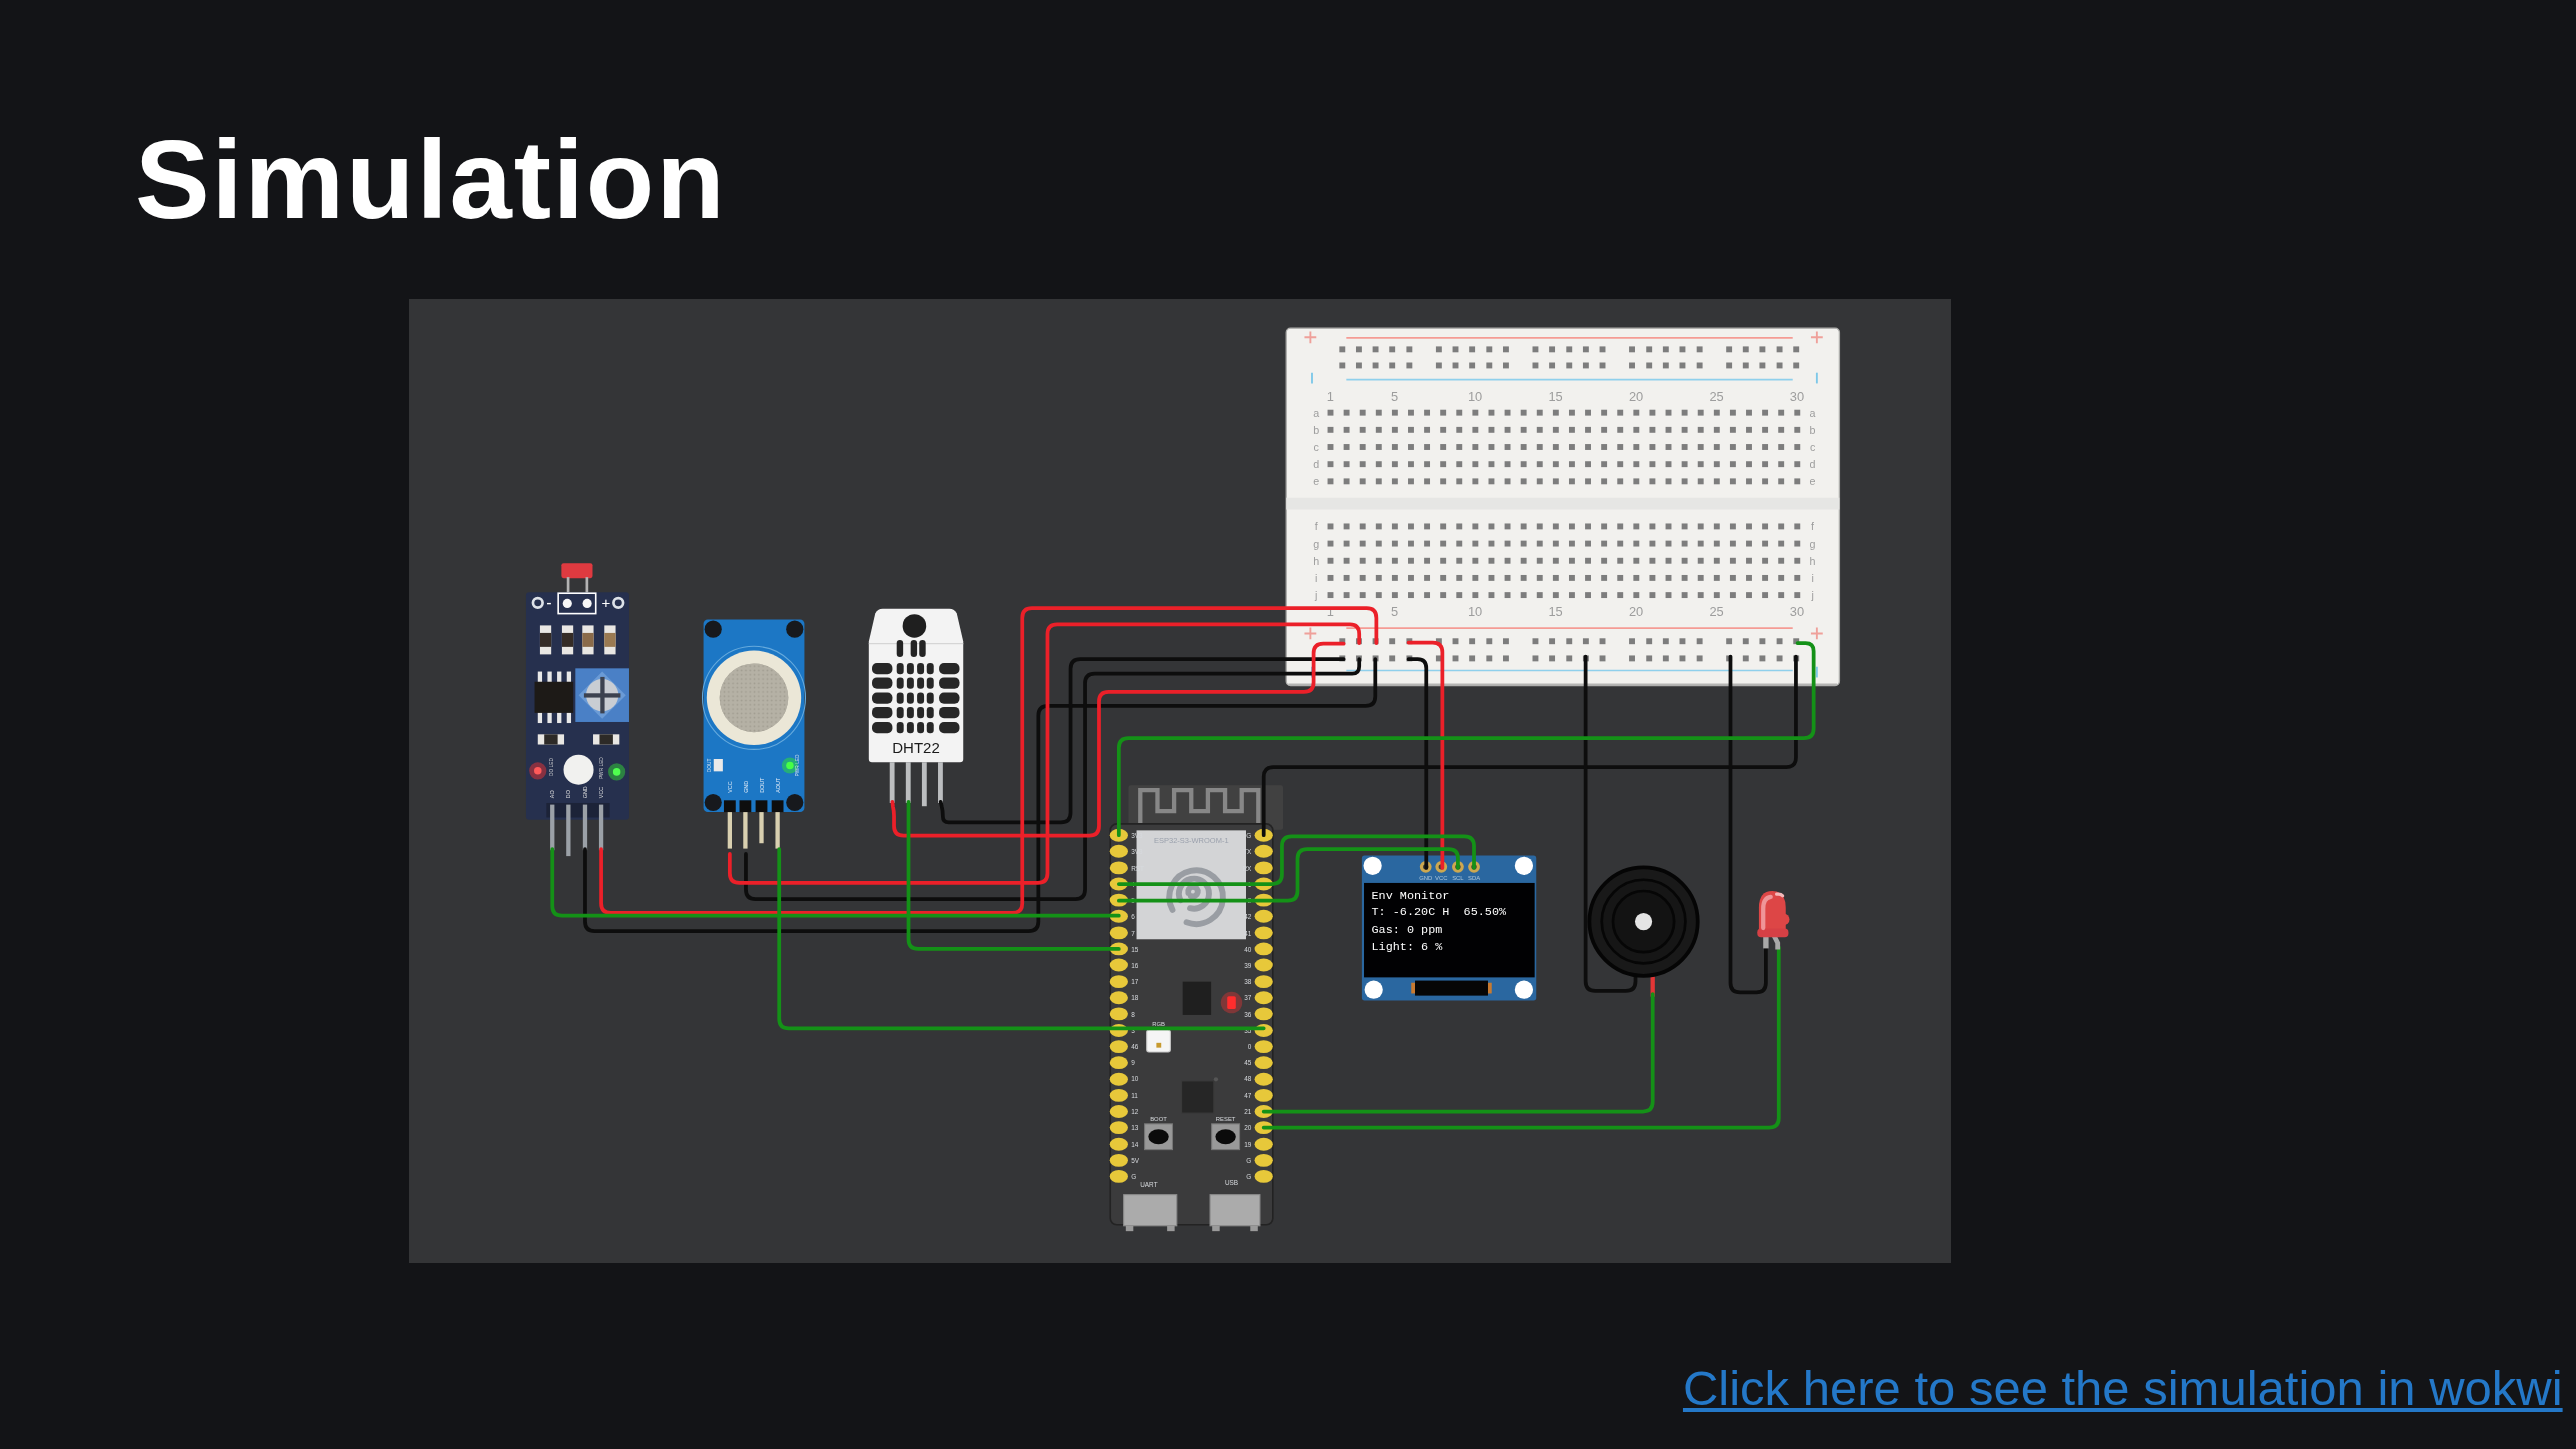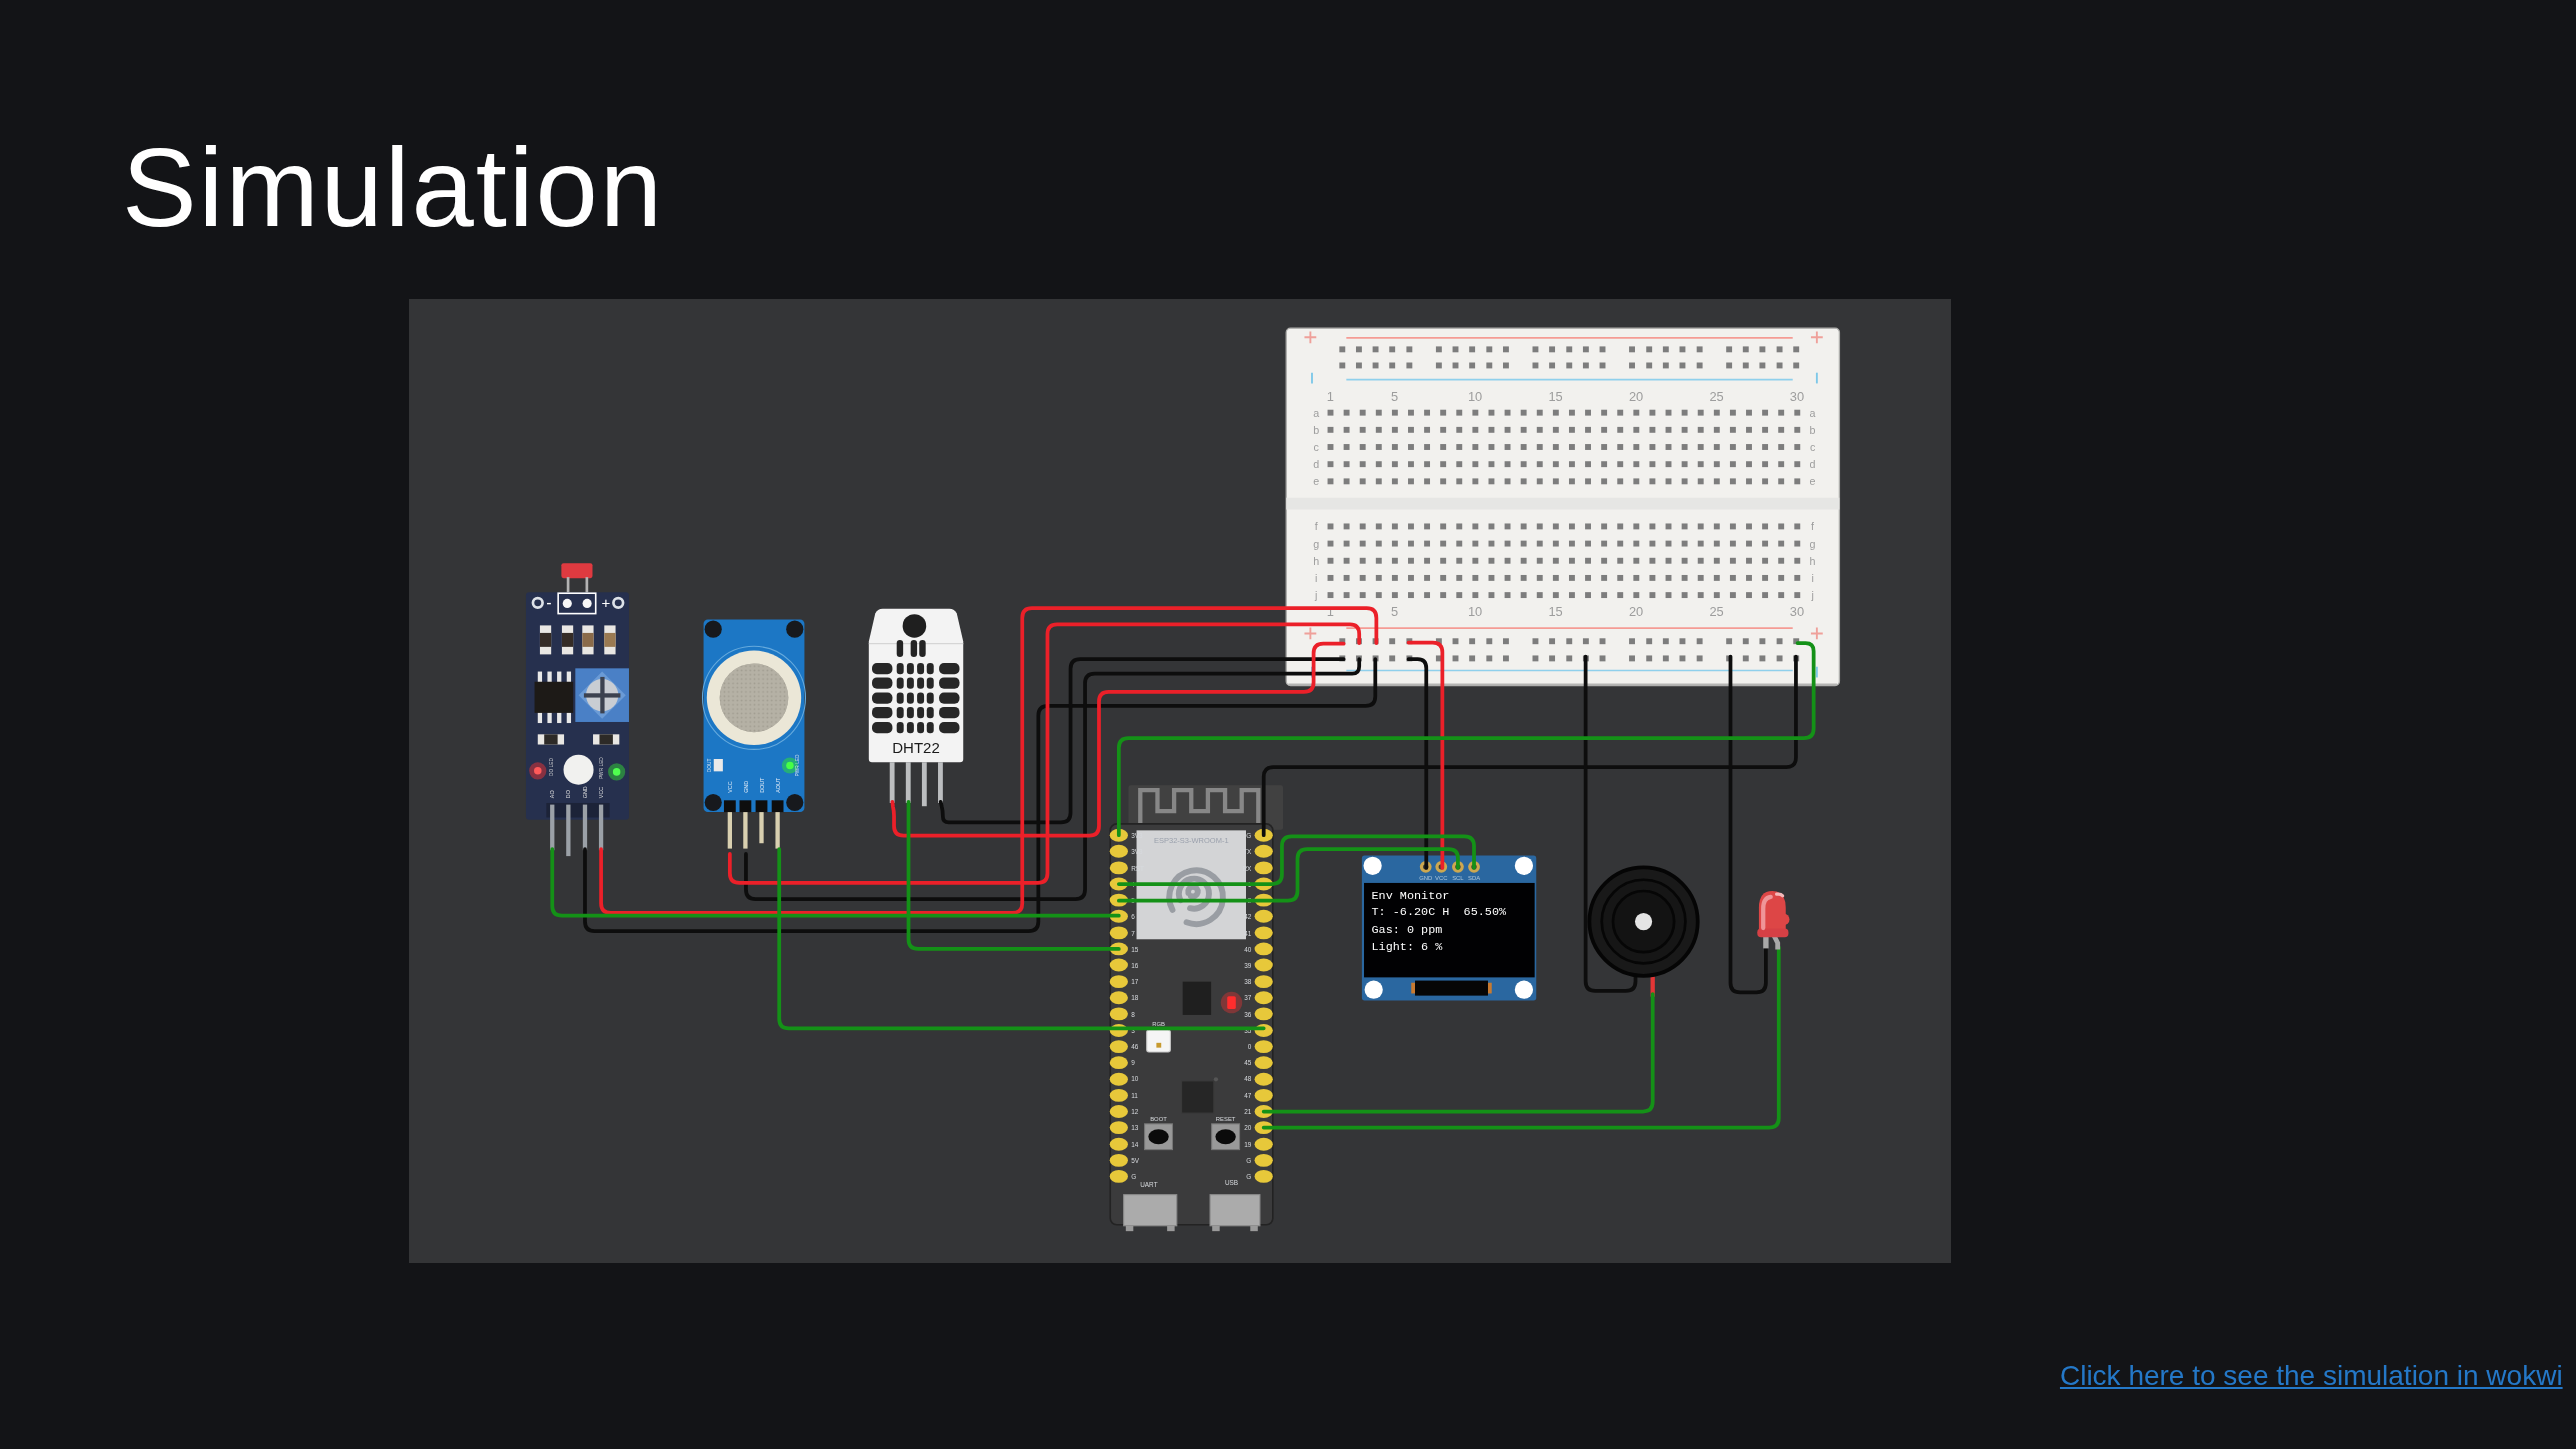--- a/index.html
+++ b/index.html
@@ -1,21 +1,21 @@
 <!DOCTYPE html>
 <html style="font-size:8.6px"><head>
 <meta charset="utf-8">
 <style>
   html,body { margin:0; padding:0; }
   body { width:2576px; height:1449px; background:#131417; position:relative; overflow:hidden;
          font-family:"Liberation Sans", sans-serif; }
-  #title { position:absolute; left:122px; top:115px; color:#ffffff; font-size:112px;
-            font-weight:normal; letter-spacing:1.9px;margin-top:8px; }
+  #title { position:absolute; left:135px; top:115px; color:#ffffff; font-size:112px;
+            font-weight:bold; letter-spacing:1.9px; }
   #canvas { position:absolute; left:409px; top:299px; width:1542px; height:964px; background:#343537; }
-  #link { position:absolute; right:13.4px; top:1360px; color:#2478c8; font-size:28px;
+  #link { position:absolute; right:13.4px; top:1360px; color:#2478c8; font-size:49px;
            text-decoration:underline; }
 </style>
 </head>
 <body>
   <div id="title">Simulation</div>
   <div id="canvas">
     <svg width="1542" height="964" viewBox="0 0 2874 1796">
       <defs>
         <pattern id="mesh" width="8" height="8" patternUnits="userSpaceOnUse">
           <rect width="8" height="8" fill="#b5b1a5"></rect>

